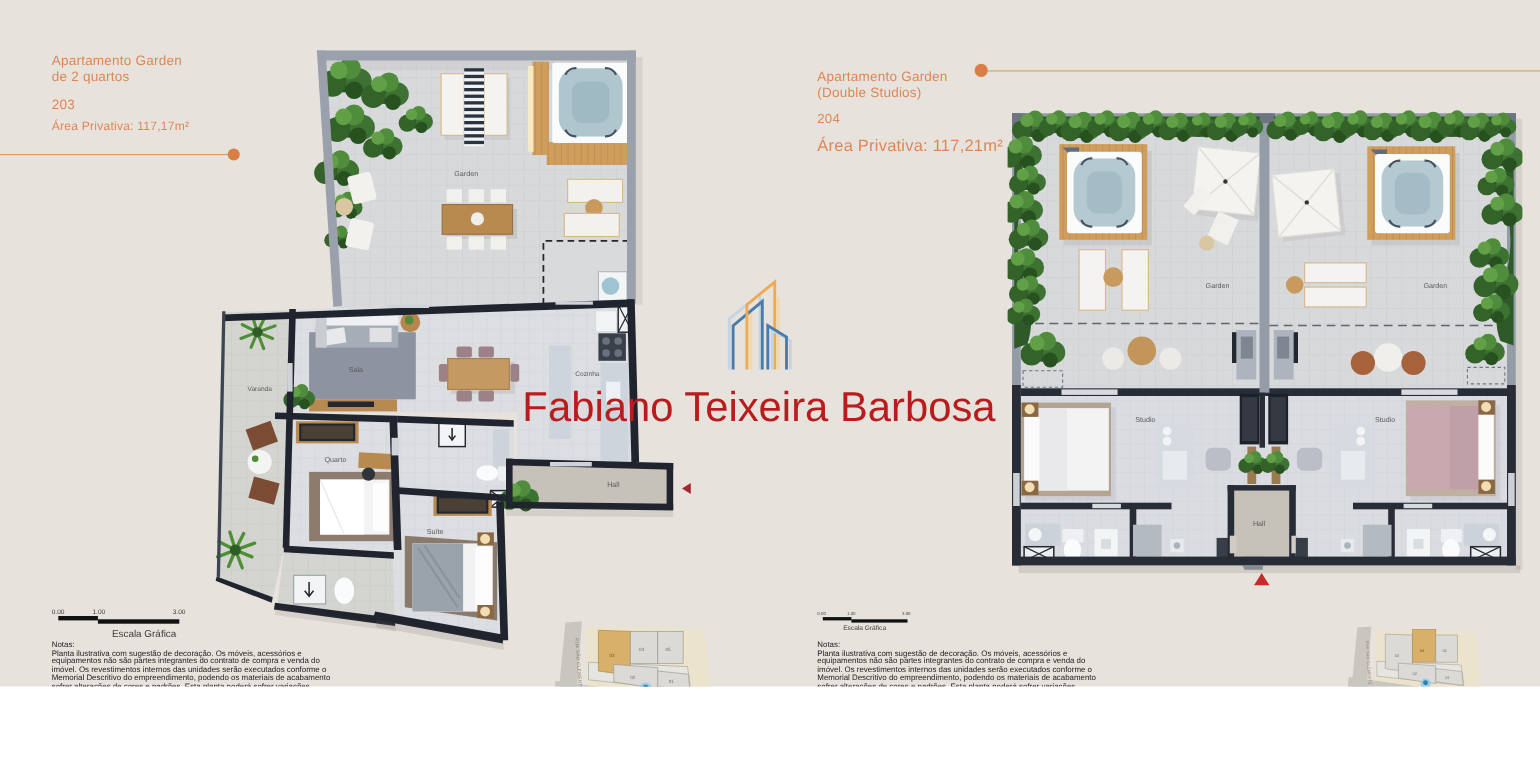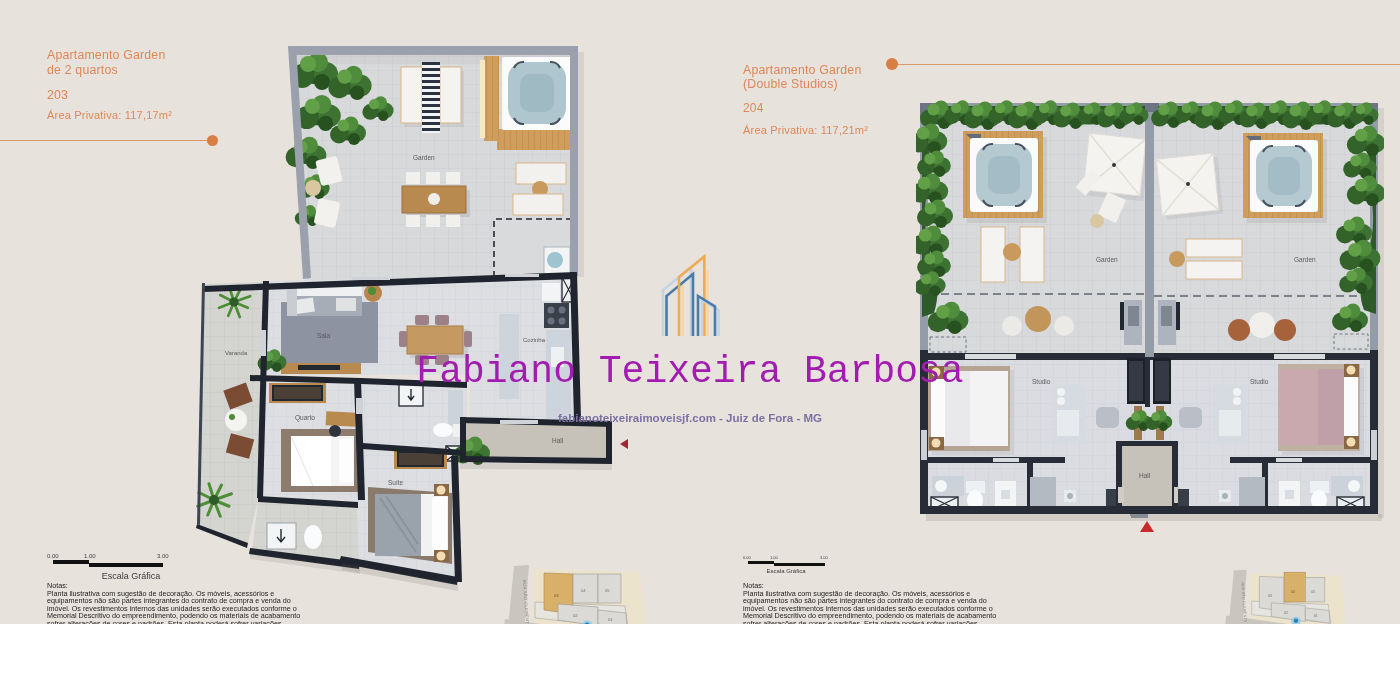--- a/index.html
+++ b/index.html
@@ -18,42 +18,41 @@
   <div class="abs orange" style="left:47px;top:108.5px;font-size:11px;letter-spacing:0.2px;">Área Privativa: 117,17m²</div>
 
   <div class="abs" style="left:0;top:140px;width:208px;height:1px;background:#d89a6d"></div>
 
   <div class="abs" style="left:207px;top:135px;width:11px;height:11px;border-radius:50%;background:#d97e44"></div>
 
   <div class="abs orange" style="left:743px;top:62.5px;font-size:12.3px;line-height:14.5px;letter-spacing:0.2px;">Apartamento Garden<br>(Double Studios)</div>
 
   <div class="abs orange" style="left:743px;top:100.5px;font-size:12px;letter-spacing:0.2px;">204</div>
 
-  <div class="abs orange" style="left:743px;top:123.5px;font-size:11px;letter-spacing:0.2px;">Área Privativa: 117,21m²</div>
+  <div class="abs orange" style="left:743px;top:123.5px;font-size:15px;letter-spacing:0.2px;">Área Privativa: 117,21m²</div>
 
   <div class="abs" style="left:896px;top:64px;width:504px;height:1px;background:#d89a6d"></div>
 
   <div class="abs" style="left:886px;top:58px;width:12px;height:12px;border-radius:50%;background:#d97e44"></div>
 
   <svg class="abs" style="left:655px;top:248px" width="110" height="95" viewBox="0 0 110 95">
     <g fill="none" stroke-linejoin="miter">
       <path d="M8 88 L8 42 L36 19.5 L36 88" stroke="#c3d5e4" stroke-width="2.6"></path>
       <path d="M27.5 88 L27.5 33" stroke="#f4d7a8" stroke-width="2.6"></path>
       <path d="M52.5 88 L52.5 22" stroke="#f4d7a8" stroke-width="2.6"></path>
       <path d="M11.5 88 L11.5 48 L38 26 L38 88" stroke="#4a7cab" stroke-width="2.6"></path>
       <path d="M24 88 L24 29 L49.3 8.4 L49.3 88" stroke="#efab51" stroke-width="2.6"></path>
       <path d="M47 88 L47 52 L63.5 62 L63.5 88" stroke="#c3d5e4" stroke-width="2.6"></path>
       <path d="M43 88 L43 48 L60 58.5 L60 88" stroke="#4a7cab" stroke-width="2.6"></path>
     </g>
   </svg>
 
-  <div class="abs" style="left:340px;top:350px;width:700px;text-align:center;font-family:Liberation Mono, monospace;font-size:38px;color:#a21caf;z-index:6;">Fabiano Teixeira Barbosa</div>
-
-
-  <div class="abs" style="left:340px;top:412px;width:700px;text-align:center;font-size:11.5px;font-weight:bold;color:#7b72a2;z-index:6;">fabianoteixeiraimoveisjf.com - Juiz de Fora - MG</div>
+  <div class="abs" style="left:340px;top:350px;width:700px;text-align:center;font-family:Liberation Sans, sans-serif;font-size:38px;color:#b91c1c;z-index:6;">Fabiano Teixeira Barbosa</div>
+
+
 
   <div class="abs" style="left:620px;top:439px;width:0;height:0;border-top:5px solid transparent;border-bottom:5px solid transparent;border-right:8.5px solid #a32633"></div>
 
   <div class="abs" style="left:1140px;top:521px;width:0;height:0;border-left:7px solid transparent;border-right:7px solid transparent;border-bottom:11px solid #c62a2a"></div>
 
   <svg class="abs" style="left:190px;top:40px" width="430" height="555" viewBox="190 40 430 555">
     <defs>
       <pattern id="grid3" width="14" height="14" patternUnits="userSpaceOnUse">
         <rect width="14" height="14" fill="#d8d9db"></rect>
         <path d="M14 0H0V14" fill="none" stroke="#cdced1" stroke-width="1"></path>

